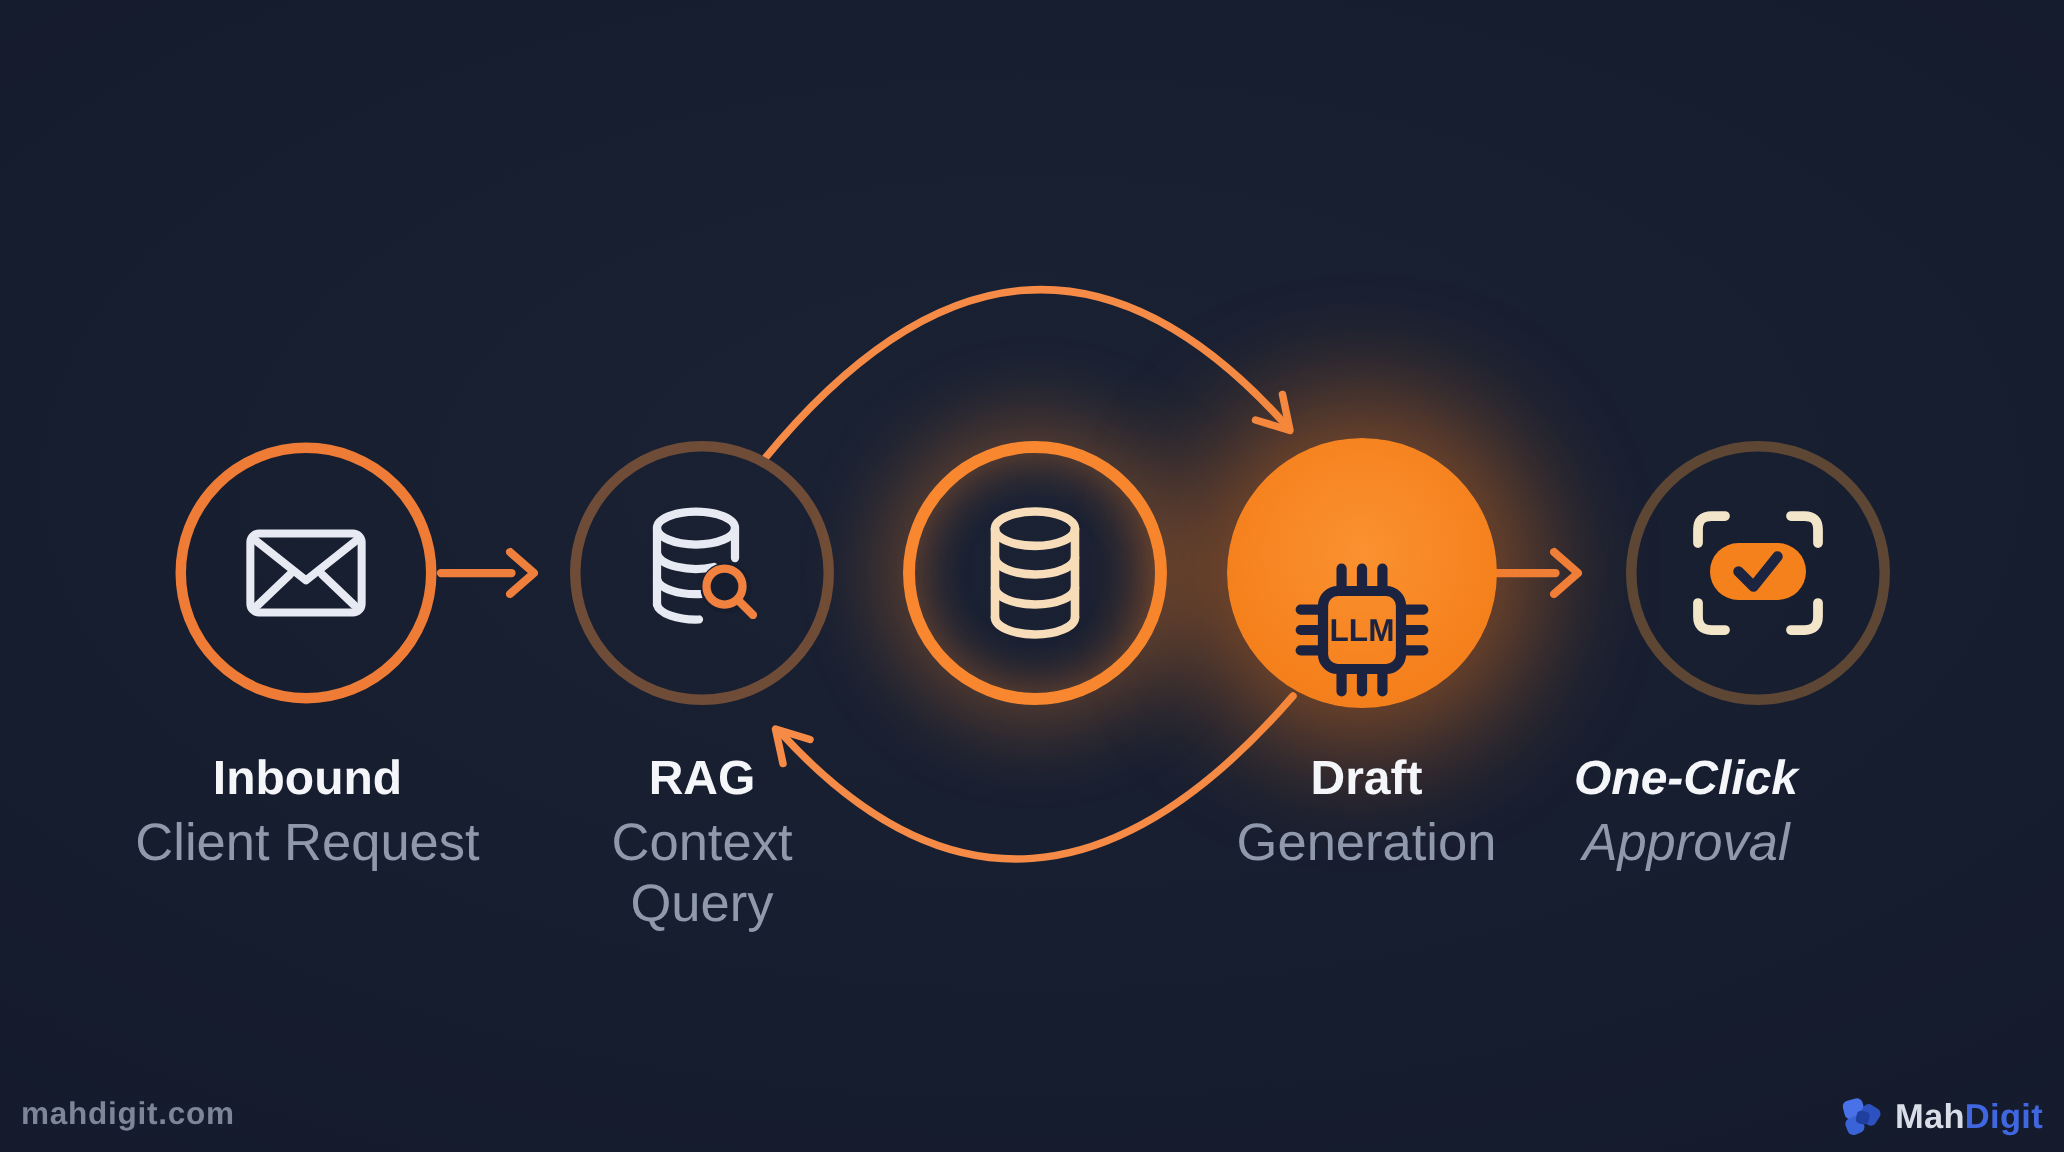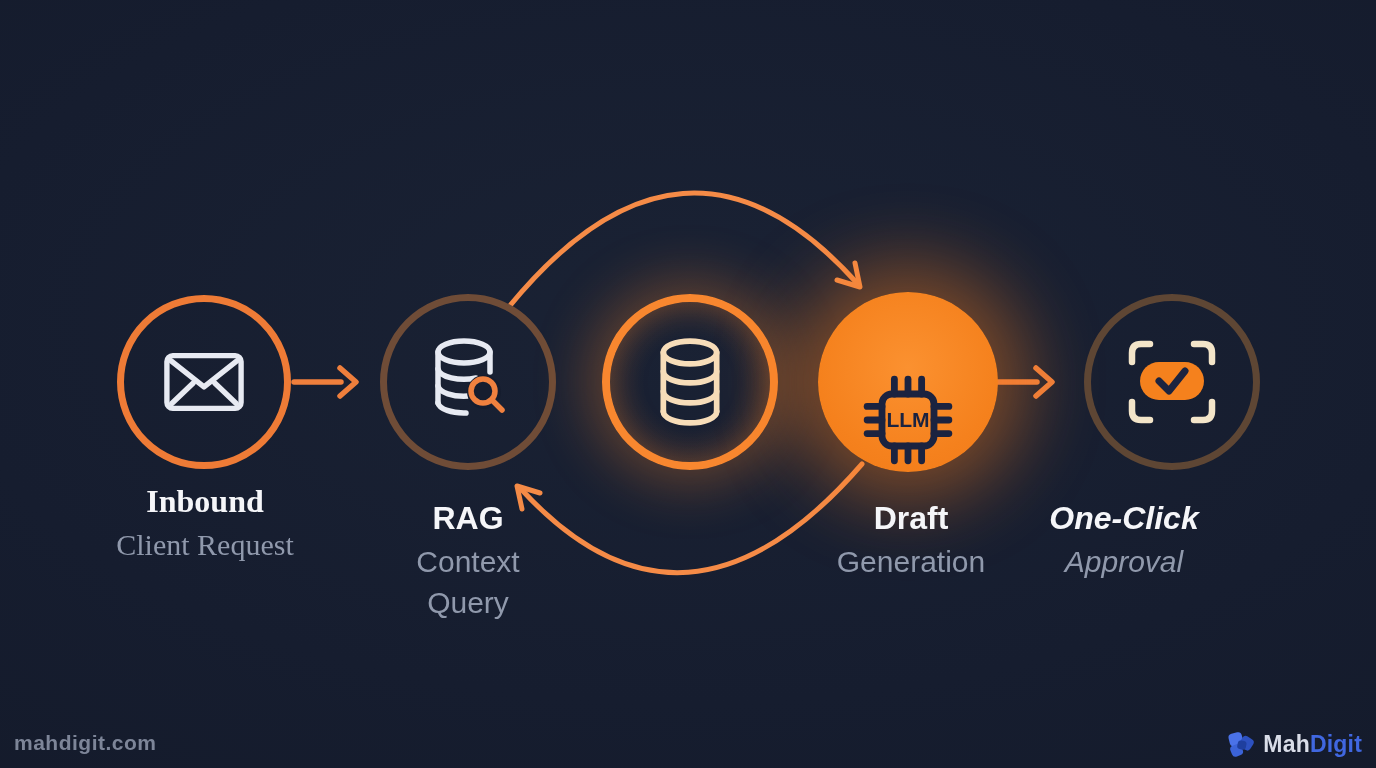--- a/index.html
+++ b/index.html
@@ -18,21 +18,21 @@
     box-shadow:0 0 55px 14px rgba(246,130,40,.33), inset 0 0 32px rgba(246,130,40,.35);
     background:radial-gradient(circle at 50% 50%, rgba(40,30,28,.0) 40%, rgba(246,130,40,.12) 100%);
   }
   .node.filled{
     width:180px;height:180px;border:none;
     background:radial-gradient(circle at 50% 42%, #fb9130 0%, #f5811d 65%, #f07a18 100%);
     box-shadow:0 0 75px 30px rgba(246,124,28,.45);
   }
   .label{position:absolute;text-align:center;}
   .label .title{color:#f5f6f9;font-size:32px;font-weight:bold;line-height:38px;}
-  .label .subtitle{color:#9099ac;font-size:30px;font-weight:normal;line-height:41px;margin-top:4px;}
+  .label .subtitle{color:#9099ac;font-size:35px;font-weight:normal;line-height:41px;margin-top:4px;}
   .watermark{position:absolute;left:14px;top:731px;color:#7d8598;font-size:21px;font-weight:bold;letter-spacing:.5px;text-align:right;}
   .brand{position:absolute;right:14px;top:729px;display:flex;align-items:center;gap:7px;}
   .brand-text{font-size:23px;font-weight:bold;letter-spacing:.2px;}
   .brand-text .p1{color:#d9dde8;}
   .brand-text .p2{color:#4067e0;}
 </style>
 </head>
 <body>
 
 <div class="canvas">
@@ -125,21 +125,21 @@
         <path d="M10 26 V17 Q10 8 19 8 H28"></path>
         <path d="M72 8 H81 Q90 8 90 17 V26"></path>
         <path d="M10 66 V75 Q10 84 19 84 H28"></path>
         <path d="M72 84 H81 Q90 84 90 75 V66"></path>
       </g>
       <rect x="18" y="26" width="64" height="38" rx="19" fill="#f5811d"></rect>
       <path d="M37 45 L47 55 L63 35" stroke="#1c2440" stroke-width="7" stroke-linecap="round" stroke-linejoin="round"></path>
     </svg>
   </div>
 
-  <div class="label" style="left:65px;top:482px;width:280px;font-family:Liberation Serif, serif;">
+  <div class="label" style="left:65px;top:499px;width:280px;">
     <div class="title">Inbound</div>
     <div class="subtitle">Client Request</div>
   </div>
   <div class="label" style="left:771px;top:499px;width:280px;">
     <div class="title">Draft</div>
     <div class="subtitle">Generation</div>
   </div>
   <div class="label" style="left:383px;top:499px;width:170px;">
     <div class="title">RAG</div>
     <div class="subtitle">Context Query</div>

